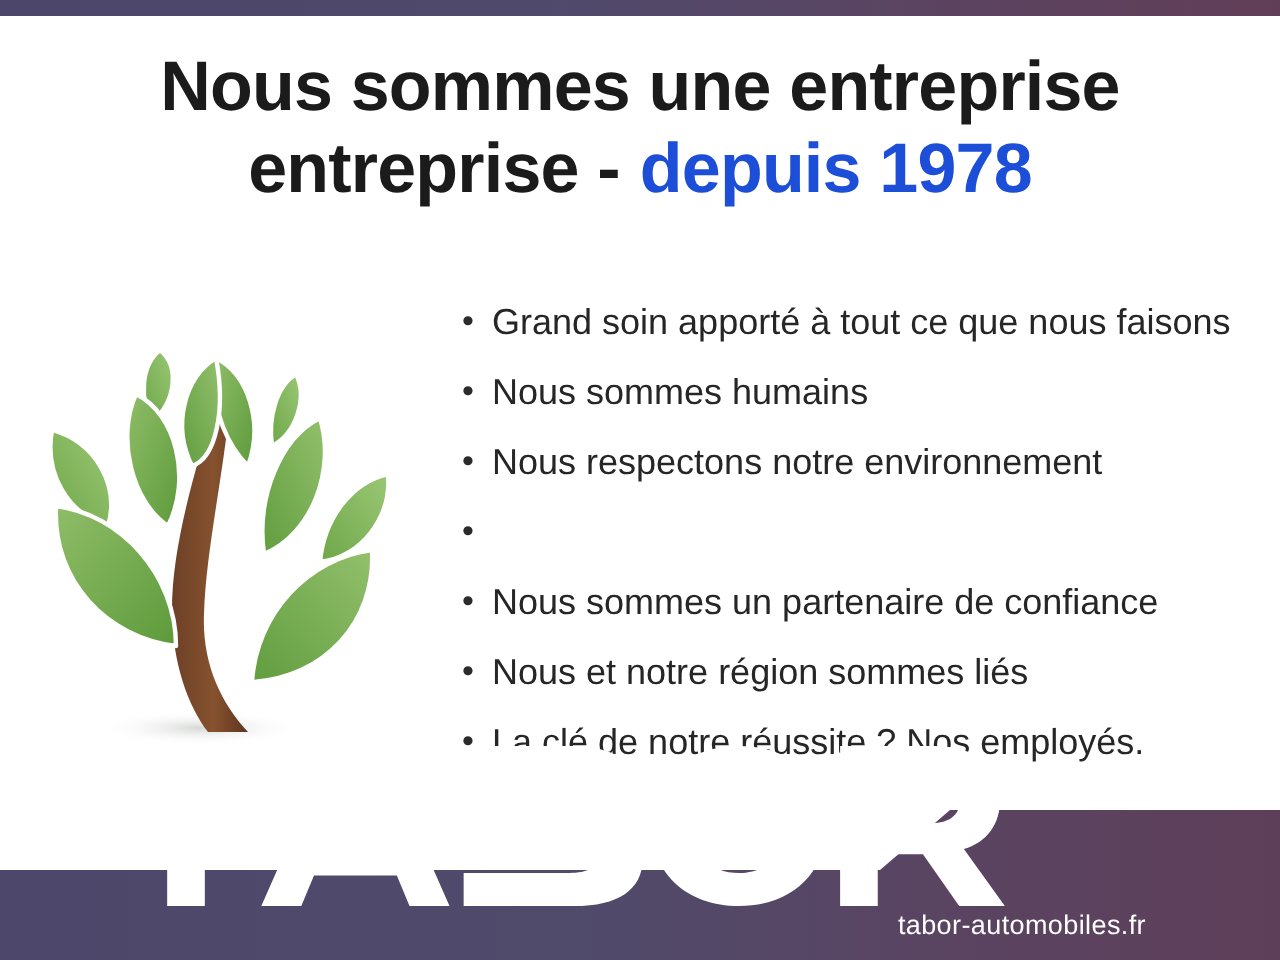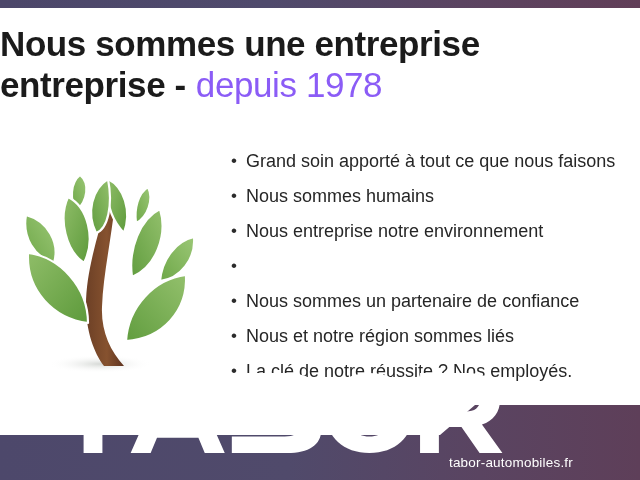--- a/index.html
+++ b/index.html
@@ -29,33 +29,34 @@
     height: 8px;
     background: linear-gradient(90deg, #4c476a 0%, #4f4a6c 42%, #5b4461 72%, #613e58 100%);
   }
 
   
   .headline {
     position: absolute;
     top: 24px;
     left: 0;
     width: 640px;
+    text-align: center;
     line-height: 1.16;
     letter-spacing: -0.4px;
   }
   .headline-line {
     display: block;
     font-size: 35px;
     font-weight: bold;
     color: #1b1b1b;
     white-space: nowrap;
   }
   .headline-accent {
-    color: #8b5cf6;
-    font-weight: normal;
+    color: #1d4ed8;
+    font-weight: bold;
   }
   .headline-gap { display: inline-block; width: 10px; }
 
   
   .bullets {
     position: absolute;
     top: 150px;
     left: 231px;
     width: 400px;
   }
@@ -195,21 +196,21 @@
     <div class="bullet-row">
       <span class="bullet-dot">•</span>
       <span class="bullet-text">Grand soin apporté à tout ce que nous faisons</span>
     </div>
     <div class="bullet-row">
       <span class="bullet-dot">•</span>
       <span class="bullet-text">Nous sommes humains</span>
     </div>
     <div class="bullet-row">
       <span class="bullet-dot">•</span>
-      <span class="bullet-text">Nous entreprise notre environnement</span>
+      <span class="bullet-text">Nous respectons notre environnement</span>
     </div>
     <div class="bullet-row">
       <span class="bullet-dot">•</span>
     </div>
     <div class="bullet-row">
       <span class="bullet-dot">•</span>
       <span class="bullet-text">Nous sommes un partenaire de confiance</span>
     </div>
     <div class="bullet-row">
       <span class="bullet-dot">•</span>

